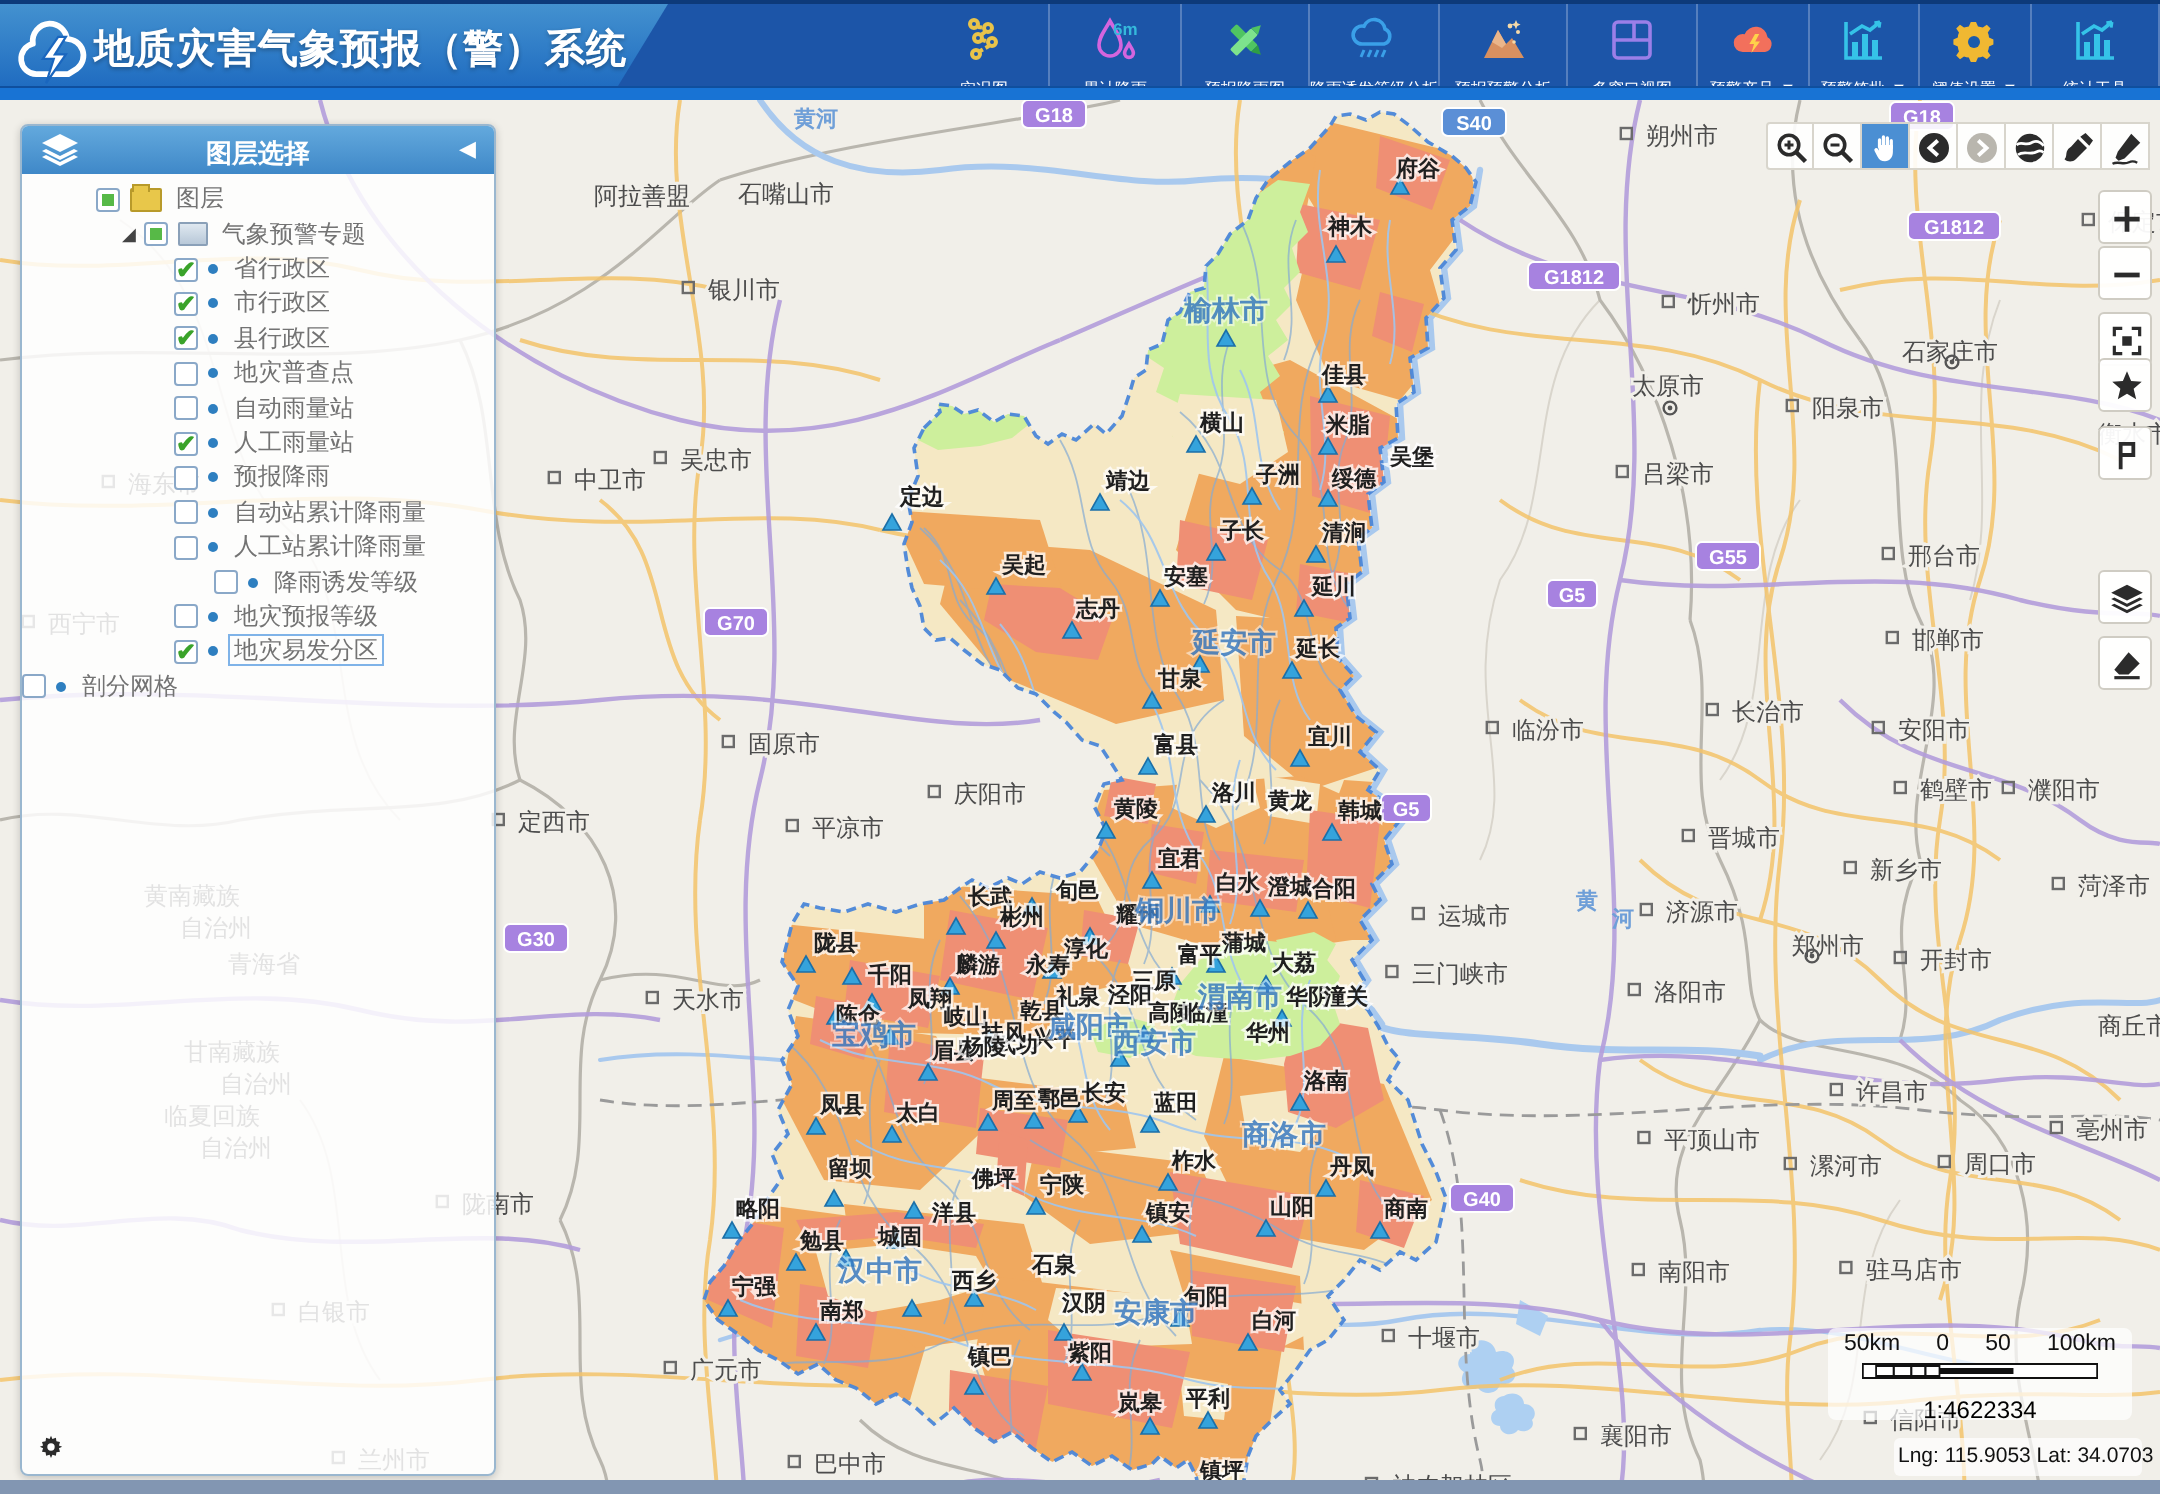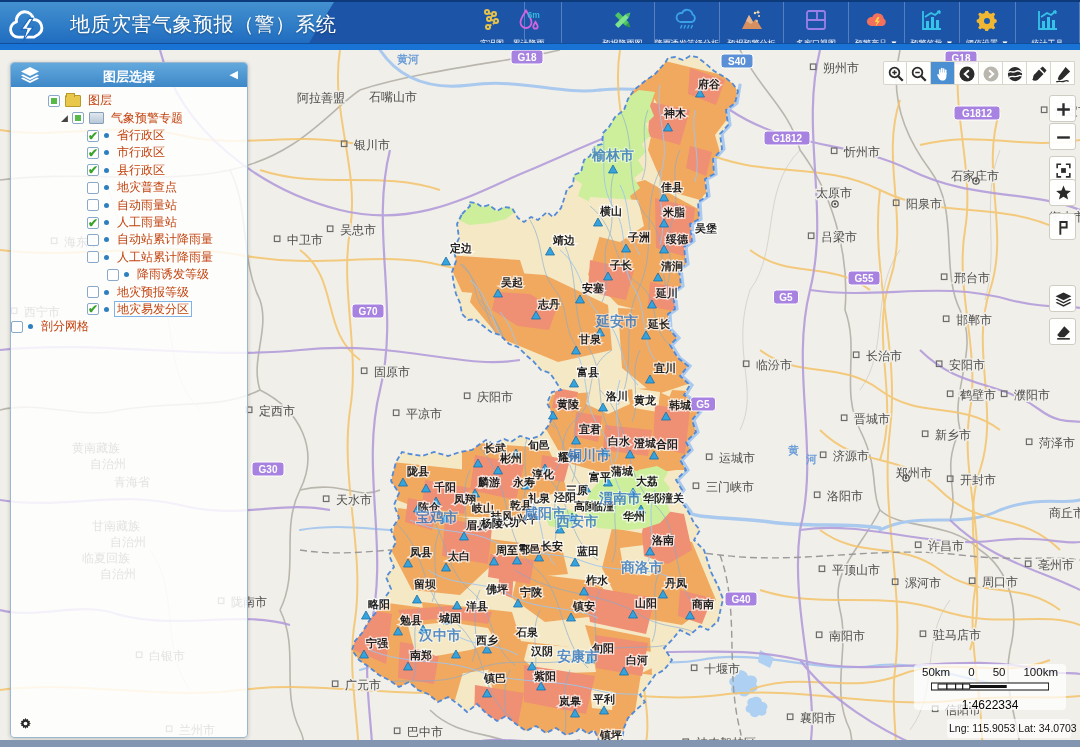--- a/index.html
+++ b/index.html
@@ -6,34 +6,34 @@
 #page { position:relative; width:1080px; height:747px; background:#f1efe9; }
 #map { position:absolute; left:0; top:50px; }
 
 #header { position:absolute; left:0; top:0; width:1080px; height:50px;
   background:linear-gradient(#4593d0,#1a66be); }
 #header:before { content:""; position:absolute; left:0; top:0; width:100%; height:2px; background:#0d3a7a; }
 #hdrslab { position:absolute; top:2px; bottom:7px; left:309px; right:0; background:#1c55a8;
   clip-path:polygon(25px 0, 100% 0, 100% 100%, 0 100%); }
 #hdrstrip { position:absolute; left:0; bottom:0; width:100%; height:7px; background:#1873d4; border-top:1px solid #0f4f9e; }
 #logo { position:absolute; left:6px; top:3px; }
-#title { position:absolute; left:47px; top:11px; color:#fff; font-size:20px; font-weight:normal; letter-spacing:0.5px; text-shadow:0 1px 2px rgba(0,0,0,0.3);margin-left:23px; }
+#title { position:absolute; left:47px; top:11px; color:#fff; font-size:20px; font-weight:bold; letter-spacing:0.5px; text-shadow:0 1px 2px rgba(0,0,0,0.3); }
 .tbtn { position:absolute; top:2px; height:41px; text-align:center; color:#fff; border-right:1px solid rgba(255,255,255,0.25); }
 .tlabel { font-size:8px; margin-top:2px; white-space:nowrap; }
 .arr { font-size:8px; margin-left:3px; }
 
 #lpanel { position:absolute; left:10px; top:62px; width:238px; height:676px; background:rgba(255,255,255,0.84);
   border:1px solid #9ab7cf; border-radius:4px; box-shadow:0 1px 4px rgba(0,0,0,0.2); }
 #lphead { position:absolute; left:0; top:0; width:100%; height:24px; border-radius:3px 3px 0 0;
   background:linear-gradient(#63a9dd,#3f88c8); color:#fff; }
 #lphead .cap { position:absolute; width:100%; text-align:center; top:5px; font-size:13px; font-weight:bold; }
 #lphead .lic { position:absolute; left:10px; top:4px; }
 #lphead .col { position:absolute; right:9px; top:5px; font-size:11px; }
 .trow { position:relative; height:17.4px; line-height:17px; white-space:nowrap; }
-.trow .tt { font-size:12px; color:#c2410c; vertical-align:middle; padding:0 2px; }
+.trow .tt { font-size:12px; color:#737373; vertical-align:middle; padding:0 2px; }
 .cb { display:inline-block; width:12px; height:12px; border:1px solid #8aa8c8; background:#fff; vertical-align:middle; margin-right:5px; position:relative; border-radius:2px; }
 .cb.part:after { content:""; position:absolute; left:2px; top:2px; right:2px; bottom:2px; background:#57b947; }
 .cb.chk:after { content:"\2714"; position:absolute; left:0px; top:-3px; color:#3aa32a; font-size:12px; font-weight:bold; }
 .dot { display:inline-block; width:5px; height:5px; border-radius:50%; background:#2e7fc0; vertical-align:middle; margin-right:6px; }
 .exp { font-size:9px; color:#444; margin-right:4px; vertical-align:middle; }
 .folder { display:inline-block; width:16px; height:12px; background:#e8c74a; border:1px solid #b89a2a; border-radius:1px; vertical-align:middle; margin-right:5px; position:relative; }
 .folder:before { content:""; position:absolute; left:0; top:-3px; width:7px; height:3px; background:#e8c74a; border:1px solid #b89a2a; border-bottom:none; }
 .layericon { display:inline-block; width:15px; height:12px; vertical-align:middle; margin-right:5px;
   background:linear-gradient(#dfe8f0,#b8c8d8); border:1px solid #8aa0b8; border-radius:1px; }
 
@@ -607,21 +607,21 @@
   <div class="tbtn" style="left:460px;width:65px"><svg width="24" height="24" viewBox="0 0 24 24" style="margin-top:6px">
           <g fill="none" stroke="#e8c34a" stroke-width="2">
             <circle cx="7" cy="4" r="2"></circle>
             <circle cx="14" cy="6" r="2"></circle>
             <circle cx="9" cy="11" r="2"></circle>
             <circle cx="16" cy="13" r="2"></circle>
             <circle cx="8" cy="19" r="2"></circle>
             <path d="M9,5.5 L12,5.8 M12.5,8 L10.5,9.5 M11,12 L14,12.8 M14.5,15 L10,17.5" stroke-dasharray="2 1.5"></path>
           </g>
         </svg><div class="tlabel">实况图</div></div>
-      <div class="tbtn" style="left:496px;width:66px"><svg width="24" height="24" viewBox="0 0 24 24" style="margin-top:6px">
+      <div class="tbtn" style="left:525px;width:66px"><svg width="24" height="24" viewBox="0 0 24 24" style="margin-top:6px">
           <g fill="none" stroke="#d465de" stroke-width="1.8">
             <path d="M9,2.5 C6.2,7.5 3.5,10.5 3.5,14.5 a5.5,5.5 0 0 0 11,0 C14.5,10.5 11.8,7.5 9,2.5 Z"></path>
             <path d="M18.5,14 c-1.3,2.2-2.2,3.2-2.2,4.5 a2.2,2.2 0 0 0 4.4,0 c0-1.3-0.9-2.3-2.2,-4.5Z"></path>
             <text x="10.5" y="9.5" font-size="8.5" fill="#35b9dc" stroke="none" font-weight="bold" font-family="Liberation Sans,sans-serif">6m</text>
           </g>
         </svg><div class="tlabel">累计降雨</div></div>
       <div class="tbtn" style="left:591px;width:64px"><svg width="24" height="24" viewBox="0 0 24 24" style="margin-top:6px">
           <g>
             <g transform="rotate(45 12 12)">
               <rect x="3" y="9.6" width="15" height="4.8" rx="0.8" fill="#4fc462"></rect>
@@ -715,20 +715,21 @@
   </div>
   <div style="position:absolute;top:28px;left:0;right:0">
         <div class="trow" style="padding-left:37px"><span class="cb part"></span><span class="folder"></span><span class="tt">图层</span></div>
         <div class="trow" style="padding-left:50px"><span class="exp">◢</span><span class="cb part"></span><span class="layericon"></span><span class="tt">气象预警专题</span></div>
         <div class="trow" style="padding-left:76px"><span class="cb chk"></span><span class="dot"></span><span class="tt">省行政区</span></div>
         <div class="trow" style="padding-left:76px"><span class="cb chk"></span><span class="dot"></span><span class="tt">市行政区</span></div>
         <div class="trow" style="padding-left:76px"><span class="cb chk"></span><span class="dot"></span><span class="tt">县行政区</span></div>
         <div class="trow" style="padding-left:76px"><span class="cb"></span><span class="dot"></span><span class="tt">地灾普查点</span></div>
         <div class="trow" style="padding-left:76px"><span class="cb"></span><span class="dot"></span><span class="tt">自动雨量站</span></div>
         <div class="trow" style="padding-left:76px"><span class="cb chk"></span><span class="dot"></span><span class="tt">人工雨量站</span></div>
+        <div class="trow" style="padding-left:76px"><span class="cb"></span><span class="dot"></span><span class="tt">预报降雨</span></div>
         <div class="trow" style="padding-left:76px"><span class="cb"></span><span class="dot"></span><span class="tt">自动站累计降雨量</span></div>
         <div class="trow" style="padding-left:76px"><span class="cb"></span><span class="dot"></span><span class="tt">人工站累计降雨量</span></div>
         <div class="trow" style="padding-left:96px"><span class="cb"></span><span class="dot"></span><span class="tt">降雨诱发等级</span></div>
         <div class="trow" style="padding-left:76px"><span class="cb"></span><span class="dot"></span><span class="tt">地灾预报等级</span></div>
         <div class="trow" style="padding-left:76px"><span class="cb chk"></span><span class="dot"></span><span class="tt" style="outline:1px solid #7fb3e8">地灾易发分区</span></div>
         <div class="trow" style=""><span class="cb"></span><span class="dot"></span><span class="tt">剖分网格</span></div>
       </div>
   <svg id="gear" width="13" height="13" viewBox="0 0 24 24">
         <path d="M12,1.5 l1.3,3 3.2,-1 0.5,3.3 3.3,0.5 -1,3.2 3,1.3 -3,1.3 1,3.2 -3.3,0.5 -0.5,3.3 -3.2,-1 -1.3,3 -1.3,-3 -3.2,1 -0.5,-3.3 -3.3,-0.5 1,-3.2 -3,-1.3 3,-1.3 -1,-3.2 3.3,-0.5 0.5,-3.3 3.2,1 Z" fill="#2b2b2b"></path>
         <circle cx="12" cy="12" r="3.4" fill="#fff"></circle>

